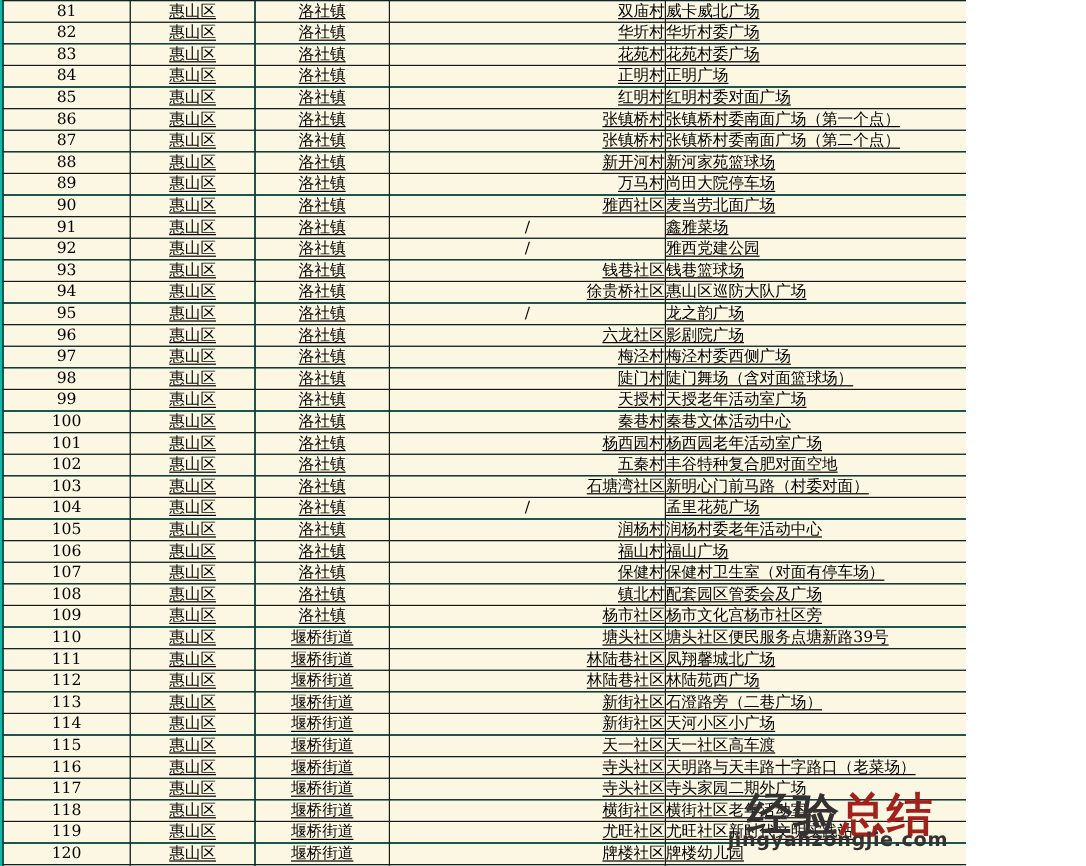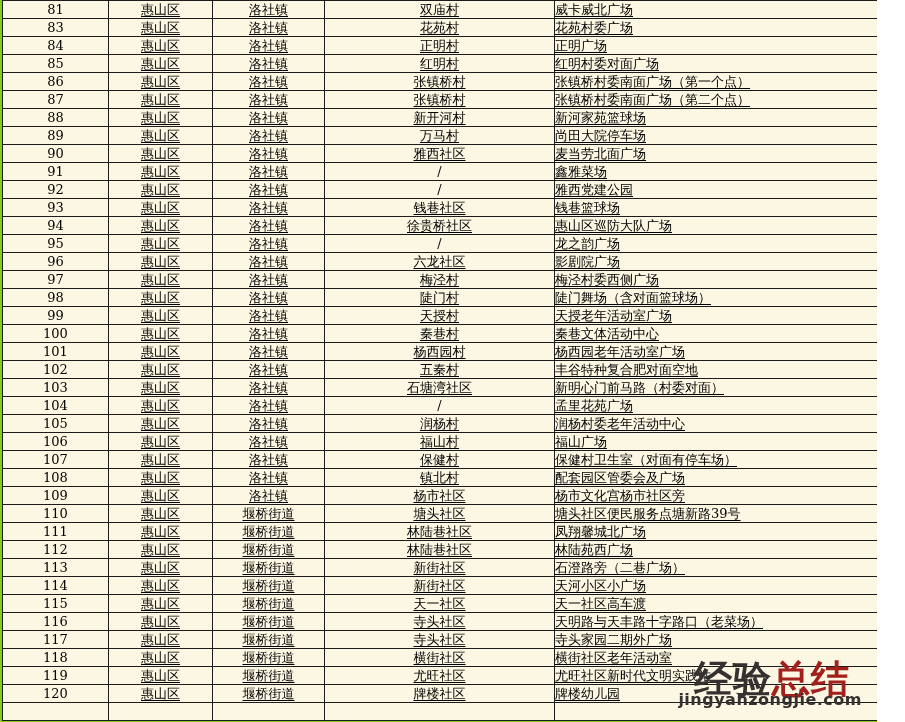--- a/index.html
+++ b/index.html
@@ -1,38 +1,38 @@
 <!DOCTYPE html>
 <html><head>
 <meta charset="utf-8">
 <style>
   html,body{margin:0;padding:0;}
   body{background:#ffffff;font-family:"DejaVu Serif", serif;}
-  #screen{position:relative;width:877px;height:722px;overflow:hidden;background:#84cc16;}
+  #screen{position:relative;width:805px;height:722px;overflow:hidden;background:#14b8a6;}
   table.grid{
     border-collapse:collapse;
     table-layout:fixed;
     width:903px;
     margin-left:2px;
   }
   table.grid td{
     border:1px solid #1c1c1c;
     background:#fcf7e2;
     height:17px;
     font-size:13px;
     line-height:16px;
     color:#000000;
     overflow:hidden;
     white-space:nowrap;
     padding:0;
   }
   td.c-no{text-align:center;}
   td.c-district{text-align:center;text-decoration:underline;text-underline-offset:2px;}
   td.c-town{text-align:center;padding-left:3px;text-decoration:underline;text-underline-offset:2px;}
-  td.c-village{text-align:center;padding-left:6px;text-decoration:underline;text-underline-offset:2px;}
+  td.c-village{text-align:right;padding-left:6px;text-decoration:underline;text-underline-offset:2px;}
   td.c-venue{text-align:left;padding-left:6px;text-decoration:underline;text-underline-offset:2px;margin-top:11px;}
   td.slash{text-align:center;text-decoration:none;padding-left:0;}
   .watermark{
     position:absolute;
     right:15px;
     top:664px;
     text-align:right;
     font-family:"DejaVu Sans", sans-serif;
     pointer-events:none;
   }
@@ -67,20 +67,27 @@
     </colgroup>
     <tbody>
         <tr>
           <td class="c-no">81</td>
           <td class="c-district">惠山区</td>
           <td class="c-town">洛社镇</td>
           <td class="c-village">双庙村</td>
           <td class="c-venue">威卡威北广场</td>
         </tr>
         <tr>
+          <td class="c-no">82</td>
+          <td class="c-district">惠山区</td>
+          <td class="c-town">洛社镇</td>
+          <td class="c-village">华圻村</td>
+          <td class="c-venue">华圻村委广场</td>
+        </tr>
+        <tr>
           <td class="c-no">83</td>
           <td class="c-district">惠山区</td>
           <td class="c-town">洛社镇</td>
           <td class="c-village">花苑村</td>
           <td class="c-venue">花苑村委广场</td>
         </tr>
         <tr>
           <td class="c-no">84</td>
           <td class="c-district">惠山区</td>
           <td class="c-town">洛社镇</td>

